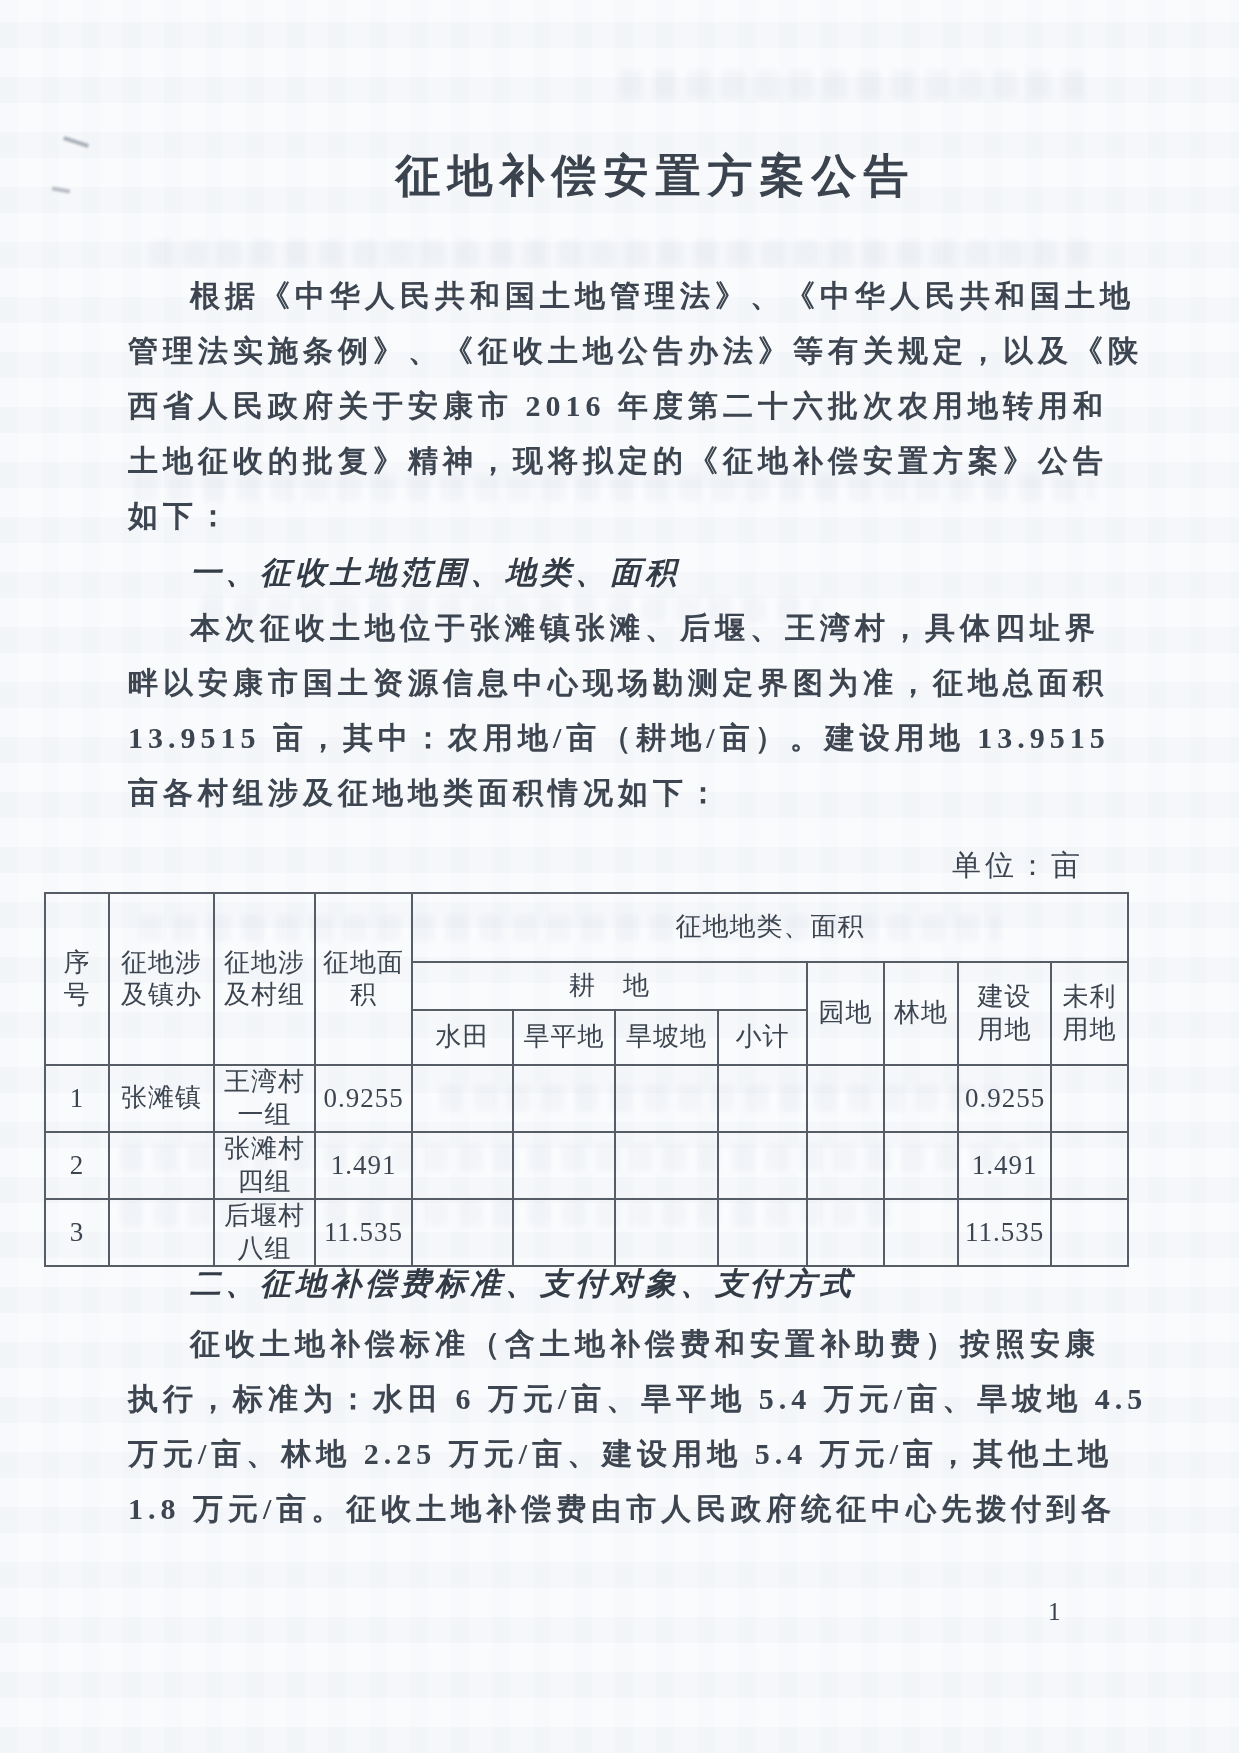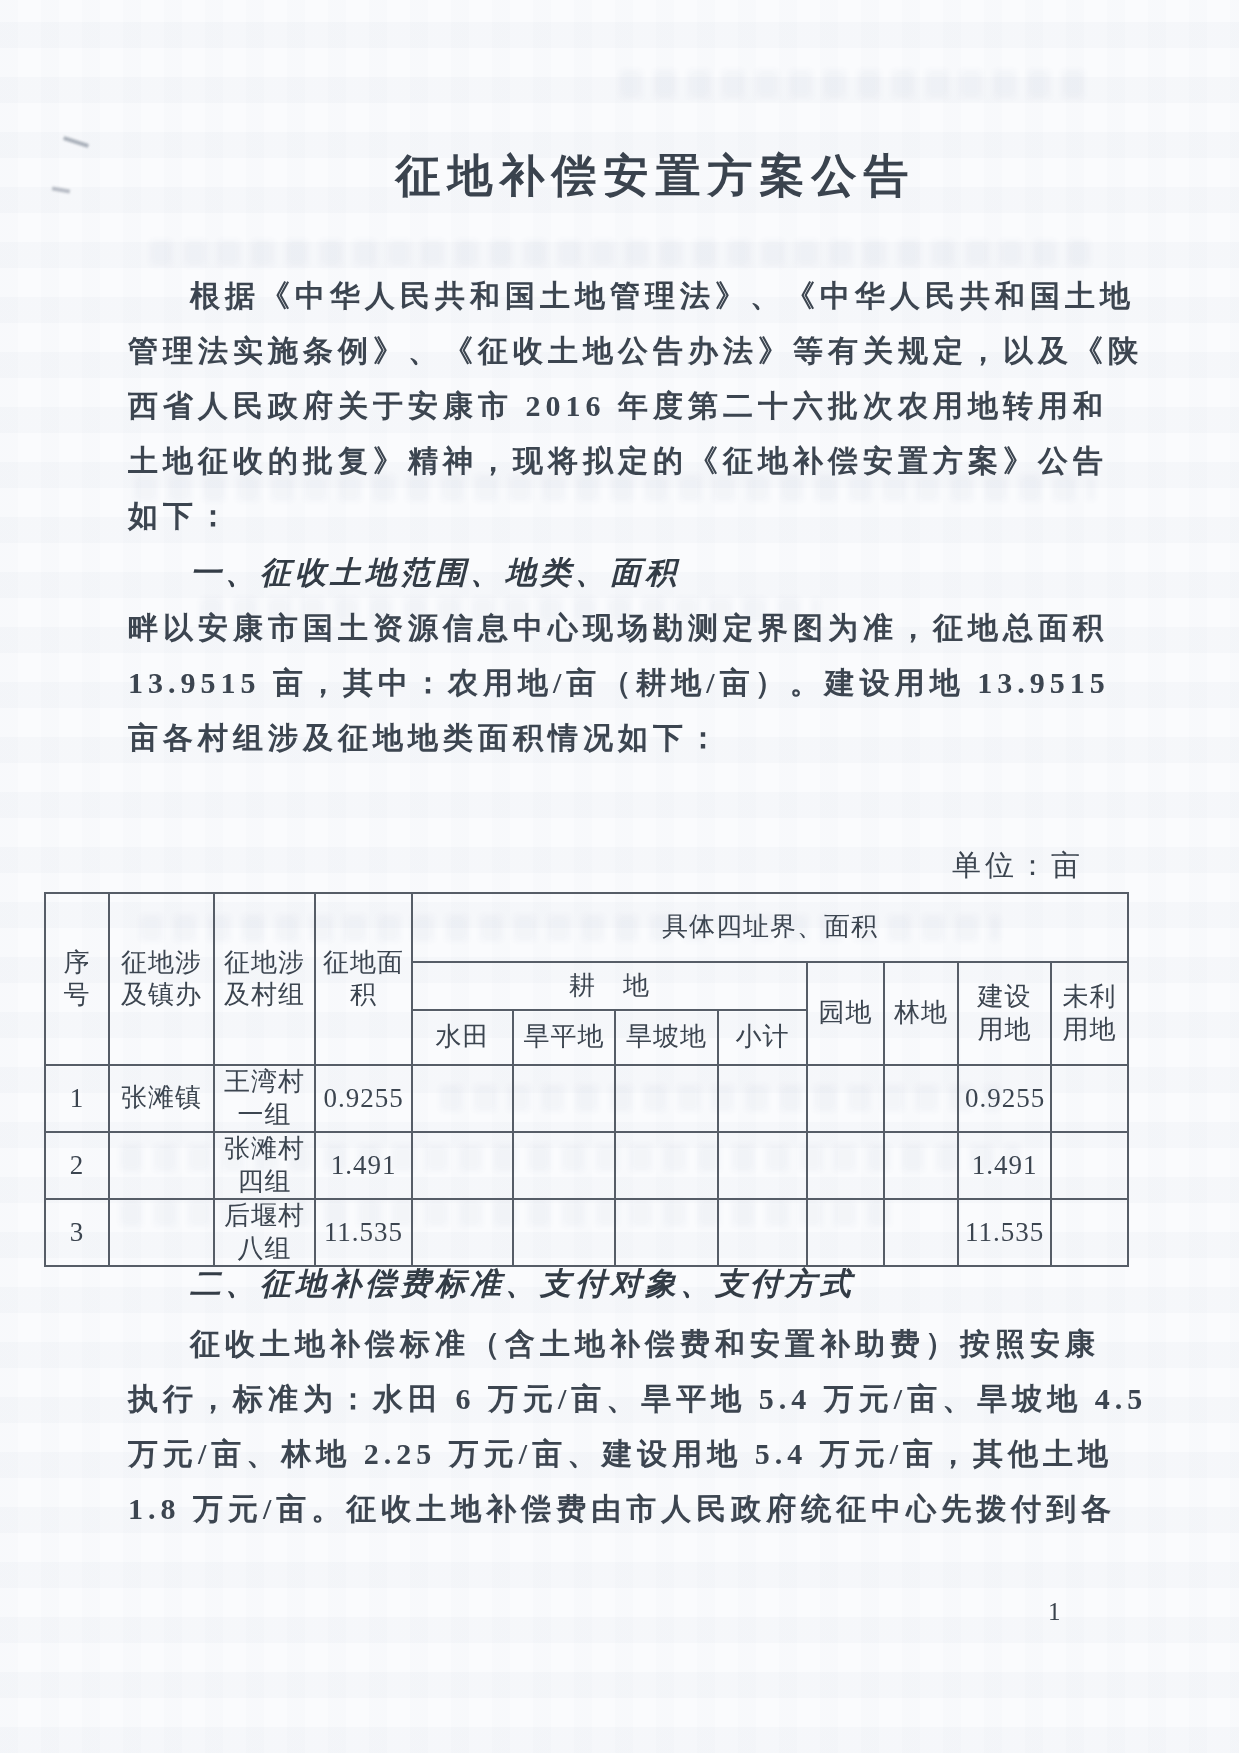--- a/index.html
+++ b/index.html
@@ -92,20 +92,21 @@
   <div class="line indent">根据《中华人民共和国土地管理法》、《中华人民共和国土地</div>
   <div class="line">管理法实施条例》、《征收土地公告办法》等有关规定，以及《陕</div>
   <div class="line">西省人民政府关于安康市 2016 年度第二十六批次农用地转用和</div>
   <div class="line">土地征收的批复》精神，现将拟定的《征地补偿安置方案》公告</div>
   <div class="line">如下：</div>
 </div>
 
 <div class="sec-heading" style="top:545px;">一、征收土地范围、地类、面积</div>
 
 <div class="textblock" style="top:600px;">
+  <div class="line indent">本次征收土地位于张滩镇张滩、后堰、王湾村，具体四址界</div>
   <div class="line">畔以安康市国土资源信息中心现场勘测定界图为准，征地总面积</div>
   <div class="line">13.9515 亩，其中：农用地/亩（耕地/亩）。建设用地 13.9515</div>
   <div class="line">亩各村组涉及征地地类面积情况如下：</div>
 </div>
 
 <div class="unit-note">单位：亩</div>
 
 <table class="land-table">
   <colgroup>
     <col style="width:64px">
@@ -120,21 +121,21 @@
       <col style="width:74px">
       <col style="width:93px">
       <col style="width:77px">
   </colgroup>
   <tbody>
       <tr class="hrow1">
     <th rowspan="3">序号</th>
     <th rowspan="3">征地涉及镇办</th>
     <th rowspan="3">征地涉及村组</th>
     <th rowspan="3">征地面积</th>
-    <th colspan="8">具体四址界、面积</th>
+    <th colspan="8">征地地类、面积</th>
   </tr>
   <tr class="hrow2">
     <th colspan="4">耕　地</th>
     <th rowspan="2">园地</th>
     <th rowspan="2">林地</th>
     <th rowspan="2" class="pad-narrow">建设用地</th>
     <th rowspan="2" class="pad-narrow">未利用地</th>
   </tr>
   <tr class="hrow3">
     <th>水田</th>

